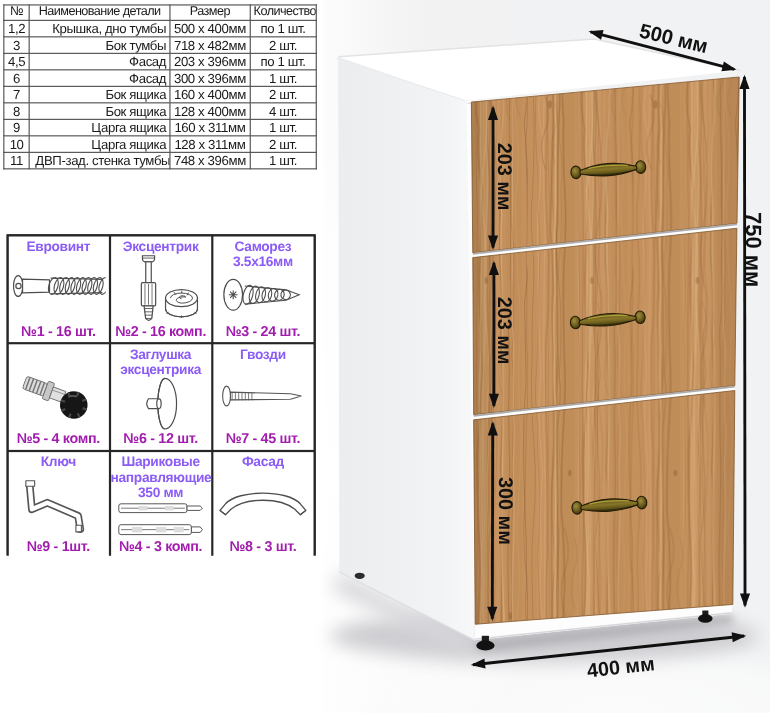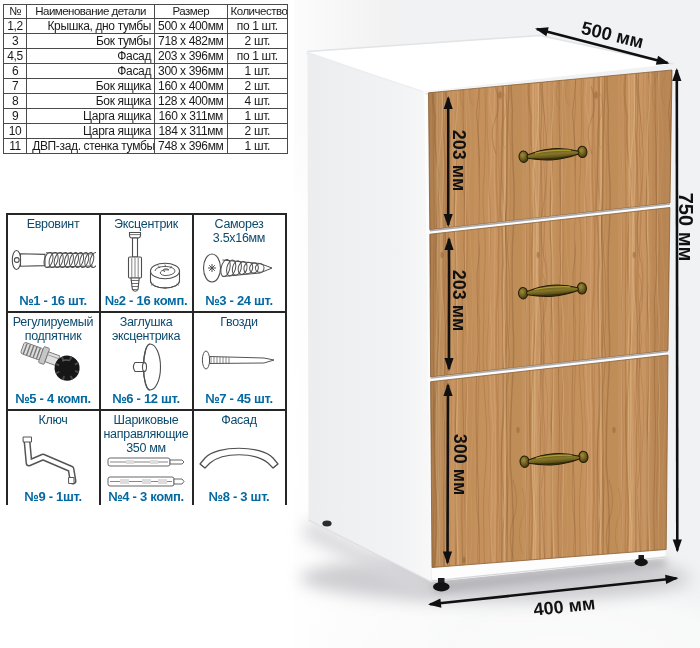--- a/index.html
+++ b/index.html
@@ -10,25 +10,25 @@
 #parts tr{height:14px;}
 #parts tr.hd{height:13.5px;}
 #parts tr.hd td{font-size:11.5px;letter-spacing:-0.5px;}
 #parts td.c{text-align:center;}
 #parts td.l{text-align:right;padding-left:5px;}
 #parts col.c1{width:23px;}#parts col.c2{width:127px;}#parts col.c3{width:72px;}#parts col.c4{width:60px;}
 #hw{position:absolute;left:5.5px;top:212.5px;width:277px;height:288px;
 display:grid;grid-template-columns:1fr 1fr 1fr;grid-template-rows:96px 96.5px 95.5px;
 border:2px solid #262626;background:#262626;grid-gap:2px;}
 #hw .cell{position:relative;background:#fff;overflow:hidden;}
-#hw .t{position:absolute;top:2px;left:0;right:0;text-align:center;font-weight:normal;
-font-size:12.5px;line-height:14px;color:#0c4a6e;letter-spacing:-0.3px;}
+#hw .t{position:absolute;top:2px;left:0;right:0;text-align:center;font-weight:bold;
+font-size:12.5px;line-height:14px;color:#8b5cf6;letter-spacing:-0.3px;}
 #hw .i{position:absolute;left:0;right:0;text-align:center;}
 #hw .q{position:absolute;bottom:3px;left:0;right:0;text-align:center;font-weight:bold;
-font-size:13px;color:#0369a1;letter-spacing:-0.3px;}
+font-size:13px;color:#a21caf;letter-spacing:-0.3px;}
 </style></head>
 <body>
 <div id="page">
 
 <svg width="700" height="648" viewBox="0 0 700 648" xmlns="http://www.w3.org/2000/svg" style="position:absolute;left:0;top:0">
 <defs>
 <pattern id="wood" patternUnits="userSpaceOnUse" width="96" height="660">
           <rect width="96" height="660" fill="#c4905c"></rect>
           <rect x="8" y="0" width="16" height="660" fill="#d0a26e" opacity="0.2"></rect>
           <rect x="30" y="0" width="12" height="660" fill="#aa7a46" opacity="0.16"></rect>
@@ -297,21 +297,21 @@
         </tr>
 <tr>
           <td class="c">9</td>
           <td class="l">Царга ящика</td>
           <td class="c">160 х 311мм</td>
           <td class="c">1 шт.</td>
         </tr>
 <tr>
           <td class="c">10</td>
           <td class="l">Царга ящика</td>
-          <td class="c">184 х 311мм</td>
+          <td class="c">128 х 311мм</td>
           <td class="c">2 шт.</td>
         </tr>
 <tr>
           <td class="c">11</td>
           <td class="l">ДВП-зад. стенка тумбы</td>
           <td class="c">748 х 396мм</td>
           <td class="c">1 шт.</td>
         </tr>
 </tbody>
     </table>
@@ -385,21 +385,20 @@
               <ellipse cx="48.3" cy="21" rx="4.3" ry="5.800000000000001" transform="rotate(14 48.3 21)"></ellipse>
               <ellipse cx="54.0" cy="21" rx="4.3" ry="5.050000000000001" transform="rotate(14 54.0 21)"></ellipse>
               <ellipse cx="59.7" cy="21" rx="4.3" ry="4.300000000000001" transform="rotate(14 59.7 21)"></ellipse>
               <path d="M22.5,13 L60,16.5 L72,21 L60,26 L22.5,29.5" fill="none"></path>
             </g>
           </svg></div>
         <div class="q">№3 - 24 шт.</div>
       </div>
 
 <div class="cell">
-        <div class="t">Регулируемый<br>подпятник</div>
         <div class="i" style="top:26px"><svg width="76" height="54" viewBox="0 0 76 54">
             <g transform="rotate(20 38 24)">
               <rect x="4" y="14" width="20" height="12" rx="2" fill="#dcdcdc" stroke="#6e6e6e" stroke-width="0.8"></rect>
               <path d="M7,14.4 v11.4 M10.5,14.2 v11.8 M14,14 v12 M17.5,14 v12 M21,14.2 v11.6" stroke="#777" stroke-width="1.4"></path>
               <rect x="24" y="11.5" width="6" height="17" rx="1" fill="#c6c6c6" stroke="#6e6e6e" stroke-width="0.8"></rect>
               <rect x="30" y="15" width="12" height="10.5" fill="#e0e0e0" stroke="#6e6e6e" stroke-width="0.8"></rect>
               <line x1="30" y1="18" x2="42" y2="18" stroke="#9a9a9a" stroke-width="1"></line>
               <circle cx="53" cy="24" r="12.5" fill="#161616"></circle>
               <path d="M53,11.5 l0,4 M61.8,15.2 l-2.8,2.8 M65.5,24 l-4,0 M61.8,32.8 l-2.8,-2.8 M53,36.5 l0,-4 M44.2,32.8 l2.8,-2.8 M40.5,24 l4,0 M44.2,15.2 l2.8,2.8" stroke="#484848" stroke-width="2"></path>
               <path d="M46,19 a9,9 0 0 1 7,-3" stroke="#5a5a5a" stroke-width="1.5" fill="none"></path>

